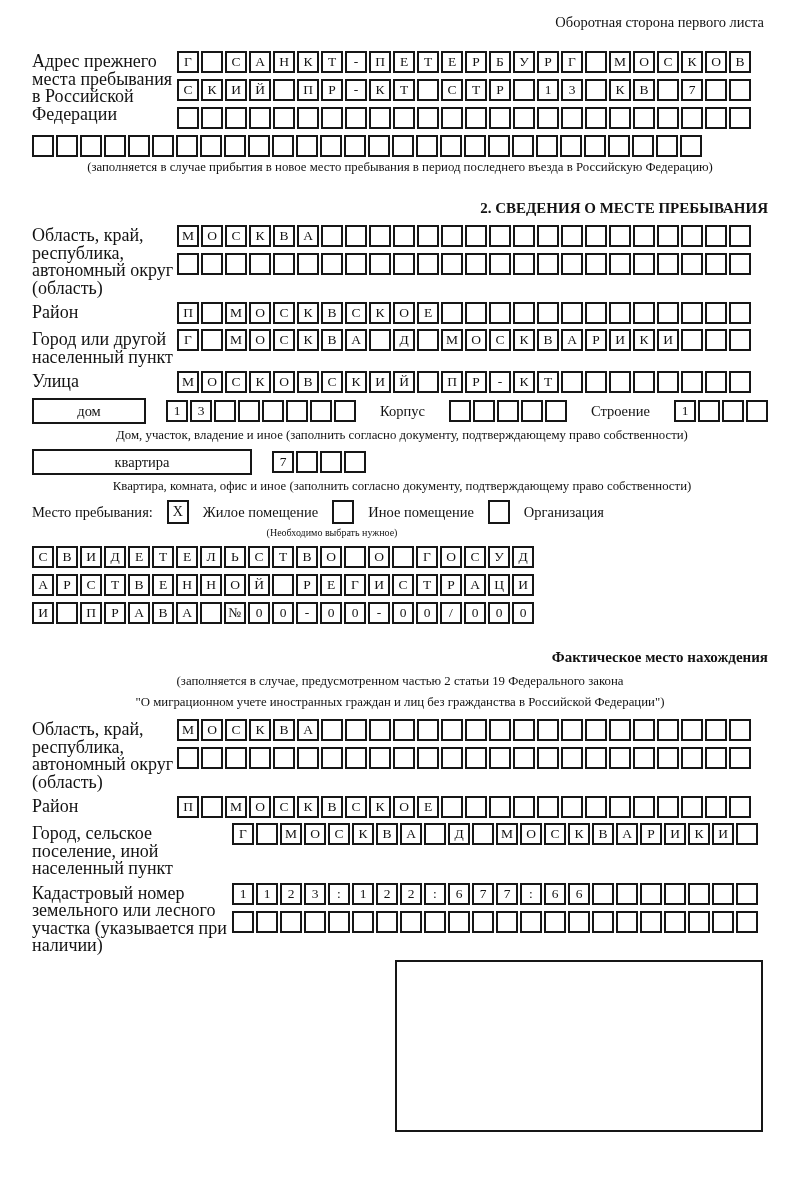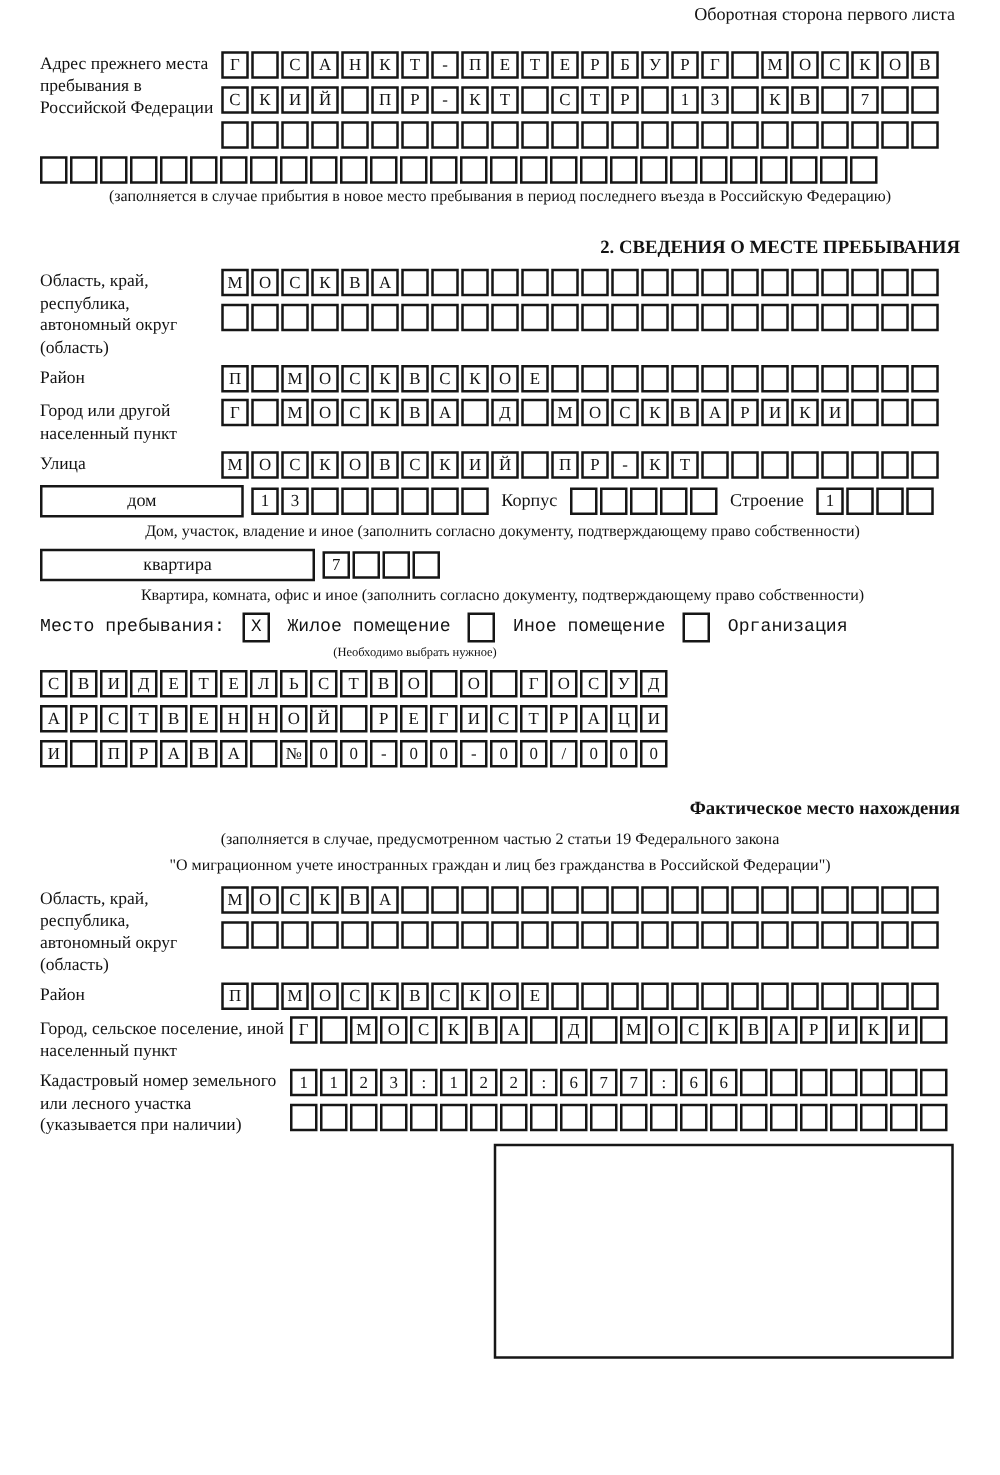--- a/index.html
+++ b/index.html
@@ -2,57 +2,57 @@
 <html><head>
 <meta charset="utf-8">
 <style>
   * { margin:0; padding:0; box-sizing:border-box; }
   html,body { background:#ffffff; }
   body {
     width:800px; height:1180px; overflow:hidden;
     font-family:"Liberation Serif","DejaVu Serif",serif;
     color:#121212;
   }
-  .page { width:800px; height:1180px; padding:4px 32px 0 32px; }
+  .page { width:800px; height:1180px; padding:14px 32px 0 32px; }
 
   .top-note { text-align:right; font-size:14.5px; padding-right:4px; margin-bottom:20px; }
 
   .group-row { display:flex; align-items:flex-start; margin-bottom:5px; }
-  .row-label { font-size:14px; line-height:17.5px; padding-top:2px; }
+  .row-label { font-size:18px; line-height:17.5px; padding-top:2px; }
   .w145 { flex:0 0 145px; }
   .w200 { flex:0 0 200px; }
   .w215 { flex:0 0 215px; }
   .rows  { display:flex; flex-direction:column; gap:6px; }
 
   .cells { display:flex; gap:2px; }
   .cell {
     flex:0 0 22px; width:22px; height:22px;
     border:2px solid #161616;
     display:flex; align-items:center; justify-content:center;
     font-size:13.5px; line-height:1; background:#fff;
   }
   .fullrow { margin-top:6px; }
 
   .caption { font-size:12.8px; margin:3px 0 6px 0;font-family:Liberation Serif, serif; }
   .center { text-align:center; }
   .leftcap { text-align:center; padding-left:4px; }
 
   .sec-title { font-size:15px; font-weight:bold; text-align:right; margin:25px 0 8px 0; }
 
-  .house-row { display:flex; align-items:center; margin:2px 0 4px 0; gap:6px; }
+  .house-row { display:flex; align-items:center; margin:2px 0 4px 0; gap:20px; }
   .field-box {
     border:2px solid #161616; height:26px;
     display:flex; align-items:center; justify-content:center;
     font-size:14.5px;
   }
   .box-dom { width:163px; }
   .box-kv  { width:220px; }
   .inline-label { font-size:14.5px; padding:0 4px; }
 
-  .stay-row { display:flex; align-items:center; gap:14px; margin:6px 0 3px 0; font-size:14.5px;font-family:Liberation Mono, monospace; }
+  .stay-row { display:flex; align-items:center; gap:14px; margin:6px 0 3px 0; font-size:14.5px; }
   .checkbox {
     flex:0 0 22px; width:22px; height:24px; border:2px solid #161616;
     display:flex; align-items:center; justify-content:center; font-size:14px;
   }
   .hint { font-size:10px; text-align:center; width:300px; margin:0 0 8px 150px; }
 
   .stamp-box {
     width:368px; height:172px; border:2px solid #161616;
     margin:4px 0 4px 363px;
   }

